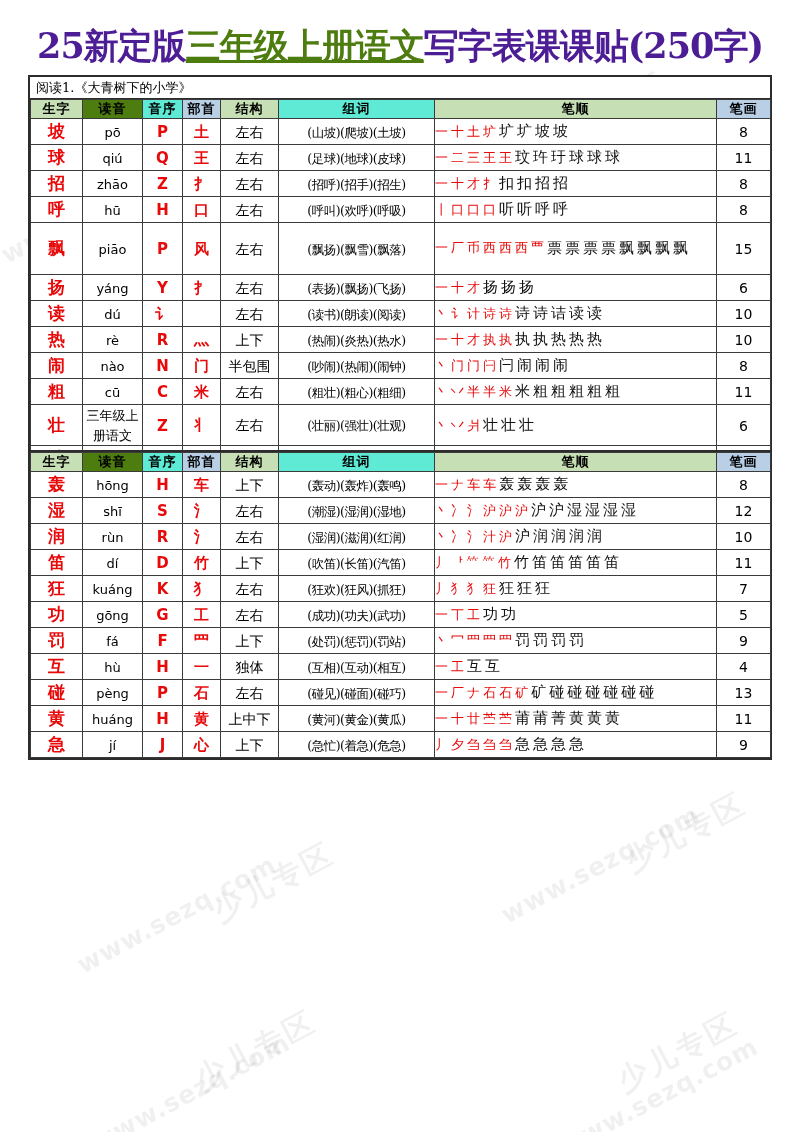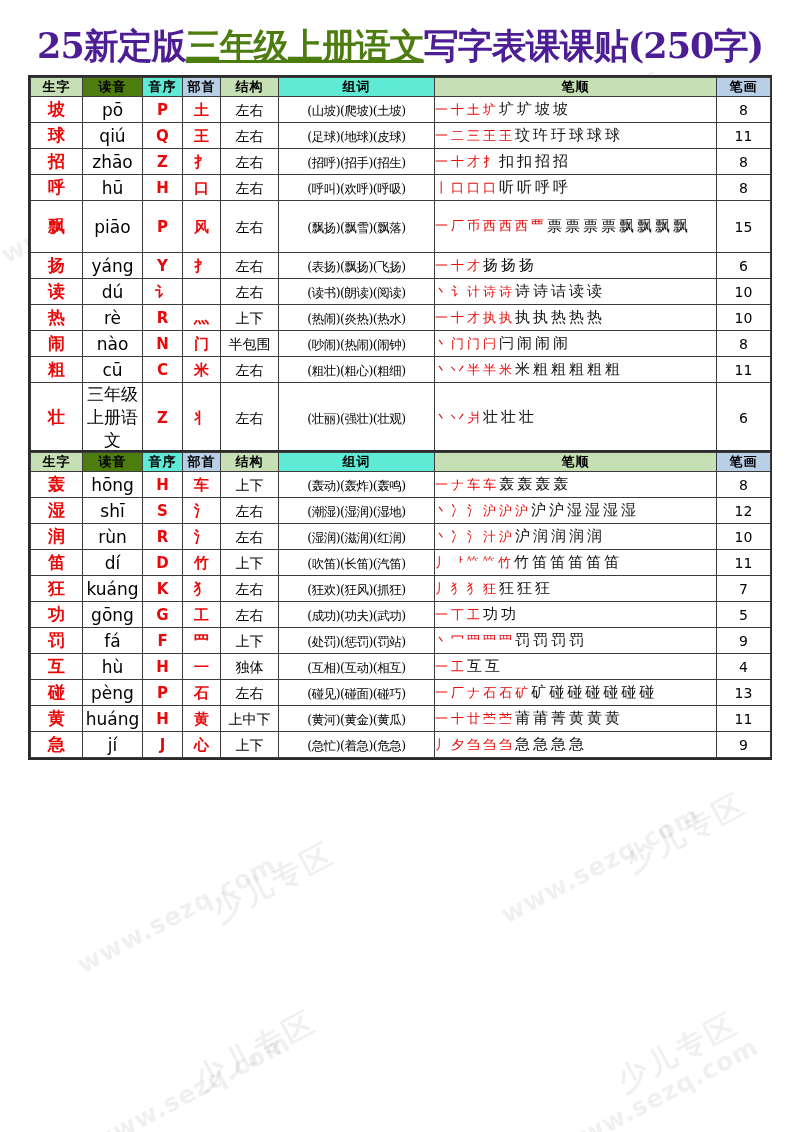--- a/index.html
+++ b/index.html
@@ -114,21 +114,21 @@
 
   
   .zi {
     color: #e8090a;
     font-weight: 700;
     font-size: 17px;
     font-family: "DejaVu Serif", "Liberation Serif", serif;
   }
   .pinyin {
     color: #000;
-    font-size: 17px;
+    font-size: 13px;
     font-family: "DejaVu Sans", "Liberation Sans", sans-serif;
   }
   .letter {
     color: #e8090a;
     font-weight: 700;
     font-size: 15px;
     font-family: "DejaVu Sans", "Liberation Sans", sans-serif;
   }
   .bushou {
     color: #e8090a;
@@ -191,20 +191,21 @@
     <div class="wm url" style="left:548px;  top:1082px; transform:rotate(-28deg);">www.sezq.com</div>
     <div class="wm cn" style="left:190px;  top:1030px; transform:rotate(-28deg);">少儿专区</div>
     <div class="wm url" style="left:80px;   top:1078px; transform:rotate(-28deg);">www.sezq.com</div>
   </div>
 
   <div class="title">
     <span class="t-blue">25新定版</span><span class="t-black">三年级上册语文</span><span class="t-red">写字表课课贴</span><span class="t-blue">(250字)</span>
   </div>
 
   <div class="block" id="block1">
+    <div class="block-caption">阅读1.《大青树下的小学》</div>
     <table class="sheet">
       <colgroup>
         <col class="c-zi">
           <col class="c-yin">
           <col class="c-yinxu">
           <col class="c-bushou">
         <col class="c-jiegou">
           <col class="c-zuci">
           <col class="c-bishun">
           <col class="c-bihua">

